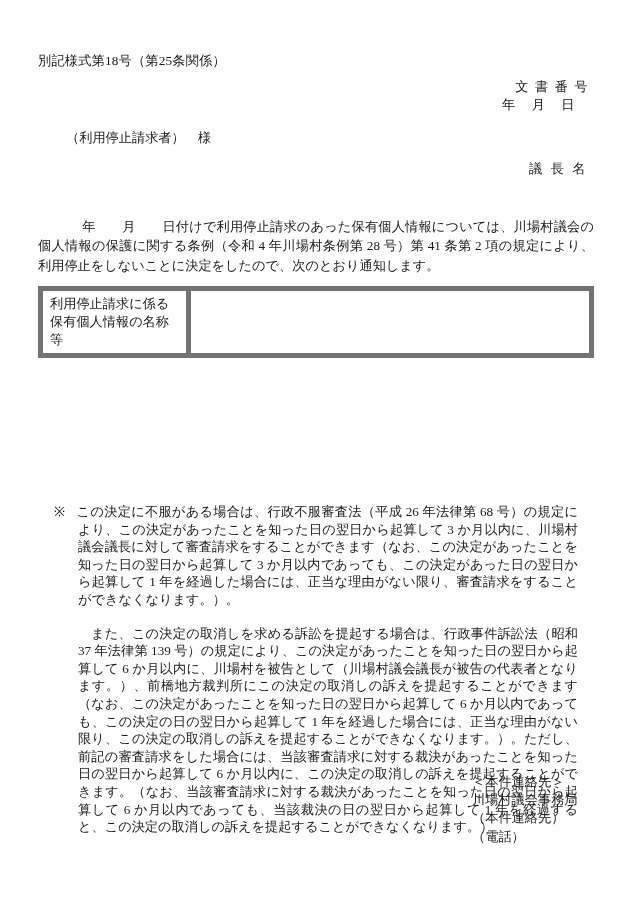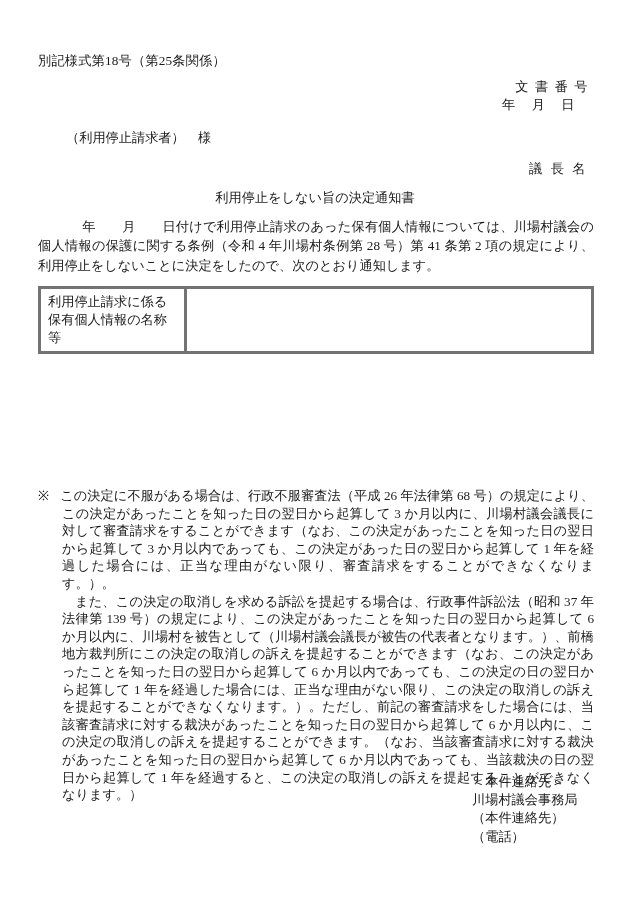--- a/index.html
+++ b/index.html
@@ -87,42 +87,42 @@
   
   #info-table {
     position: absolute;
     left: 38px;
     top: 286px;
     width: 556px;
     border-collapse: collapse;
     table-layout: fixed;
   }
   #info-table td {
-    border: 3px solid #737373;
+    border: 5px solid #737373;
     font-size: 13.2px;
     line-height: 18px;
     vertical-align: top;
     padding: 4px 6px 4px 7px;
   }
   #info-table td.label-cell { width: 130px; }
   #info-table tr.row-name   td { height: 48px; }
   #info-table tr.row-reason td { height: 116px; vertical-align: middle; }
   #info-table tr.row-reason td.value-cell { vertical-align: top; }
 
   
   #notice-block {
     position: absolute;
     left: 38px;
     top: 487px;
     width: 556px;
     font-size: 13.2px;
     line-height: 17.6px;
   }
   #notice-block p {
-    margin: 0;
+    margin: 16px;
     text-align: justify;
     text-justify: inter-ideograph;
     text-indent: 0;
     padding-left: 24px;
   }
   #notice-block p.first-para { padding-left: 24px; text-indent: -24px; }
   #notice-block p.second-para { text-indent: 13px; }
   #notice-block .mark-gap { display: inline-block; width: 11px; }
 
   
@@ -146,21 +146,20 @@
 
   <div class="abs jp" id="addressee">（利用停止請求者）　様</div>
 
   <div class="abs jp" id="doc-number-block">
     <div id="doc-number-line">文書番号</div>
     <div id="doc-date-line">年月日</div>
   </div>
 
   <div class="abs jp" id="chairman-name">議長名</div>
 
-  <div class="abs jp" id="doc-title">利用停止をしない旨の決定通知書</div>
 
   <div class="abs jp" id="intro-paragraph"><span class="lead-indent"></span><span>年　　月　　日付けで利用停止請求のあった保有個人情報については、川場村議会の個人情報の保護に関する条例（令和 4 年川場村条例第 28 号）第 41 条第 2 項の規定により、利用停止をしないことに決定をしたので、次のとおり通知します。</span></div>
 
   <table id="info-table">
     <tbody>
       <tr class="row-name">
         <td class="label-cell">利用停止請求に係る保有個人情報の名称等</td>
         <td class="value-cell"></td>
       </tr>
     </tbody>

